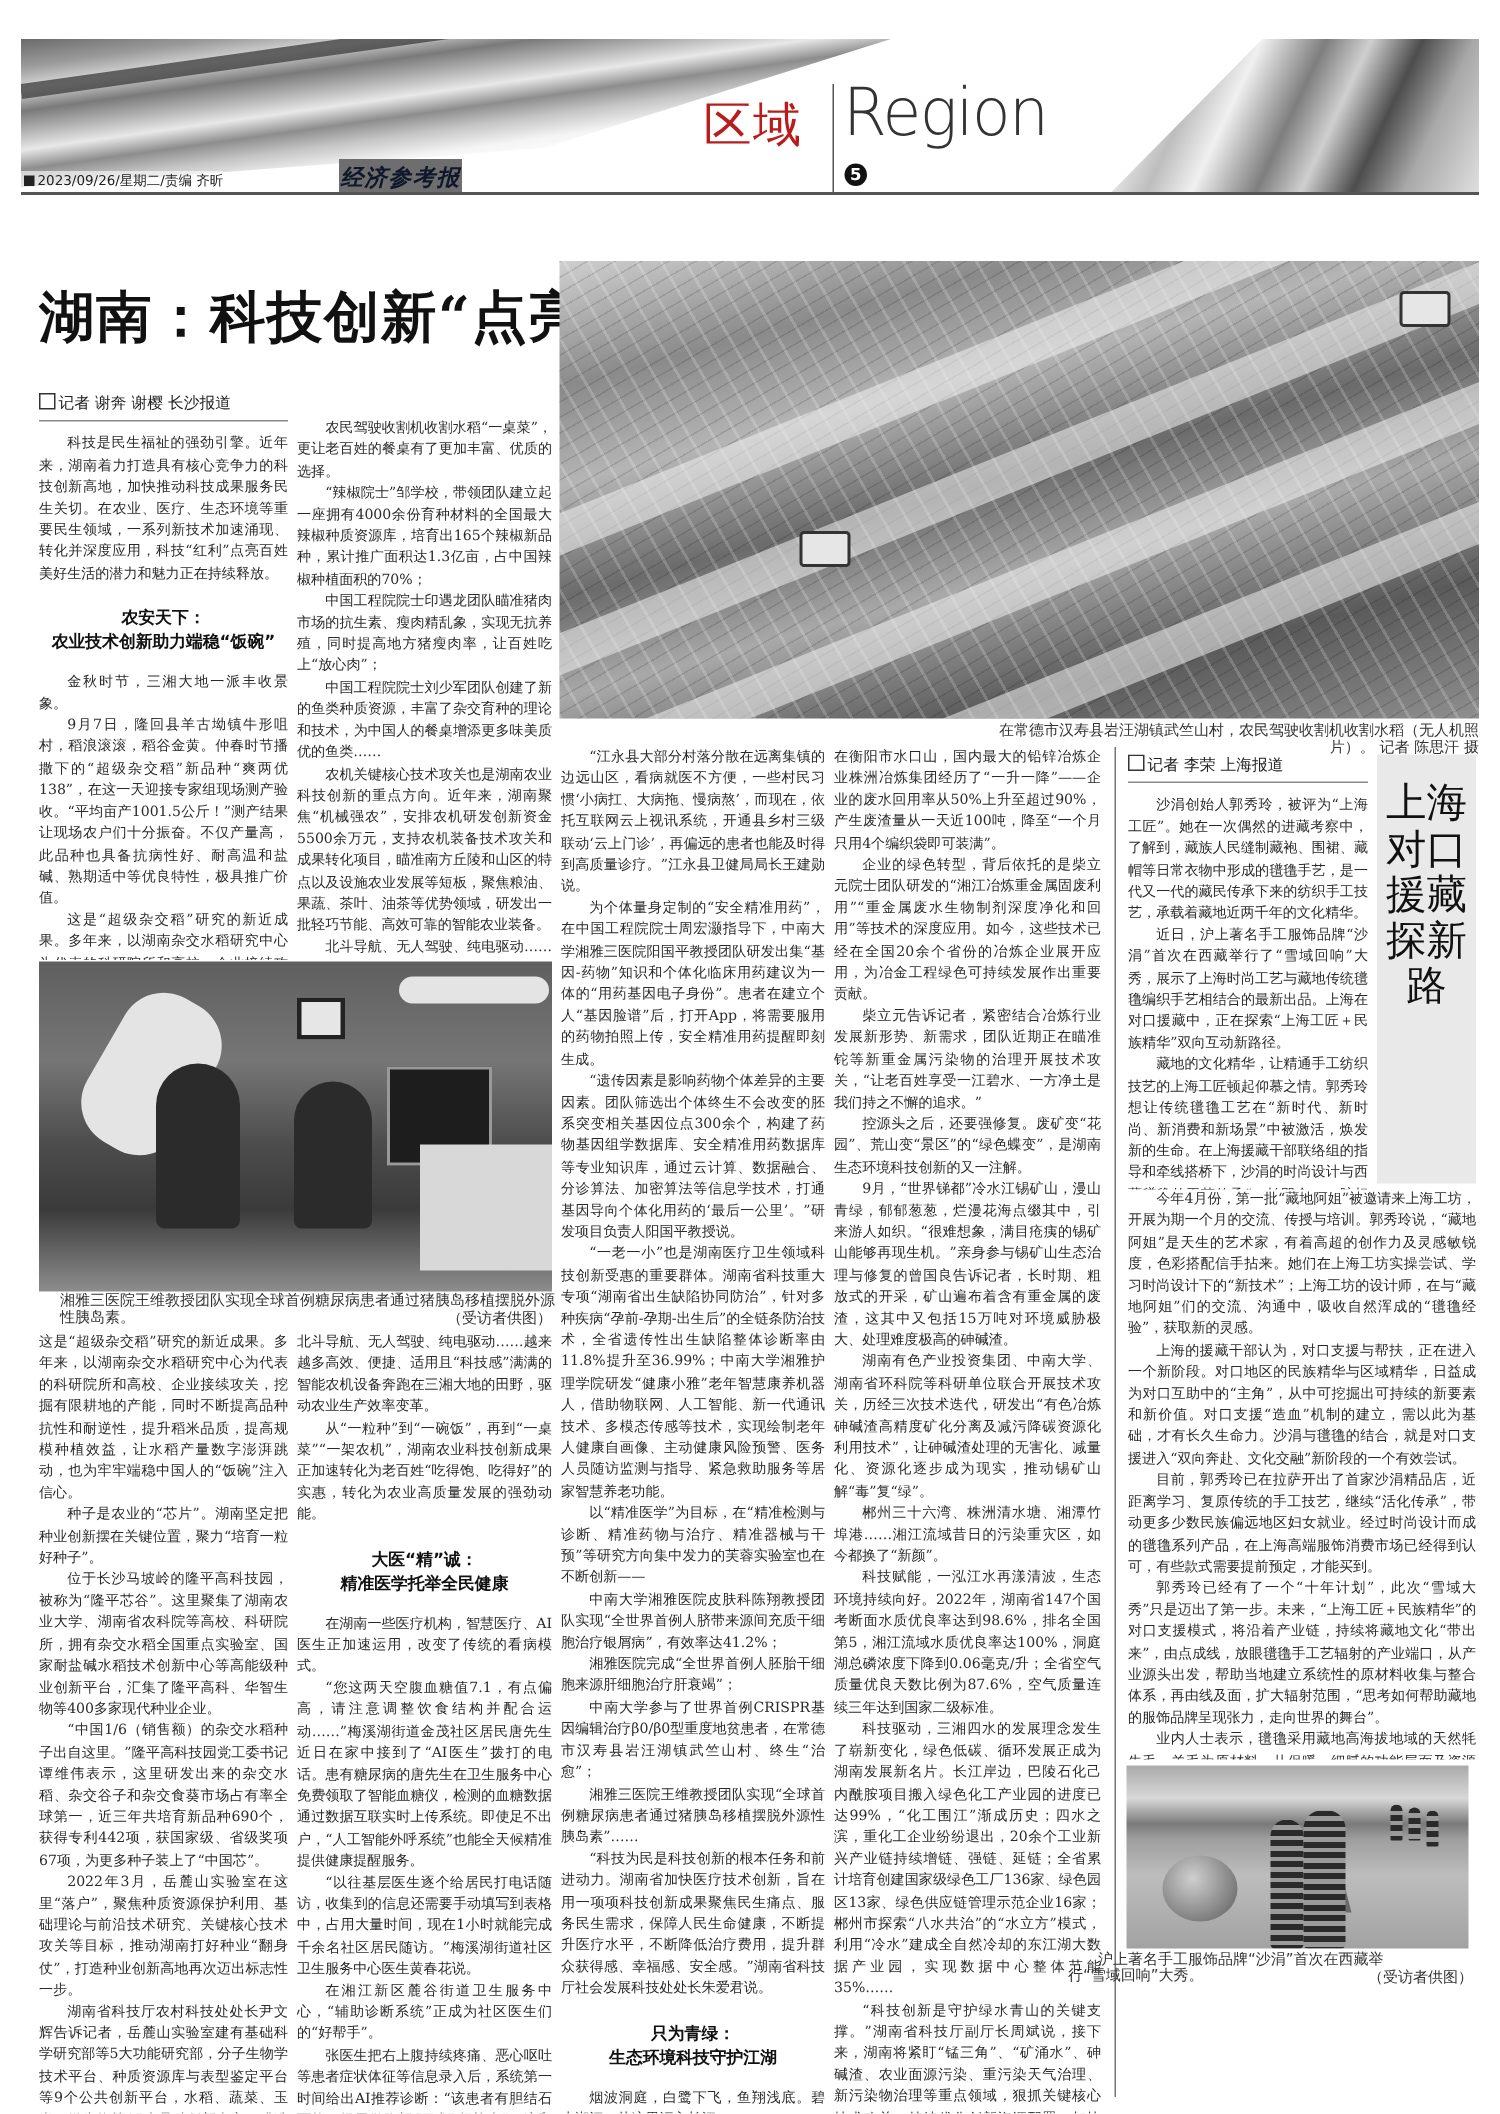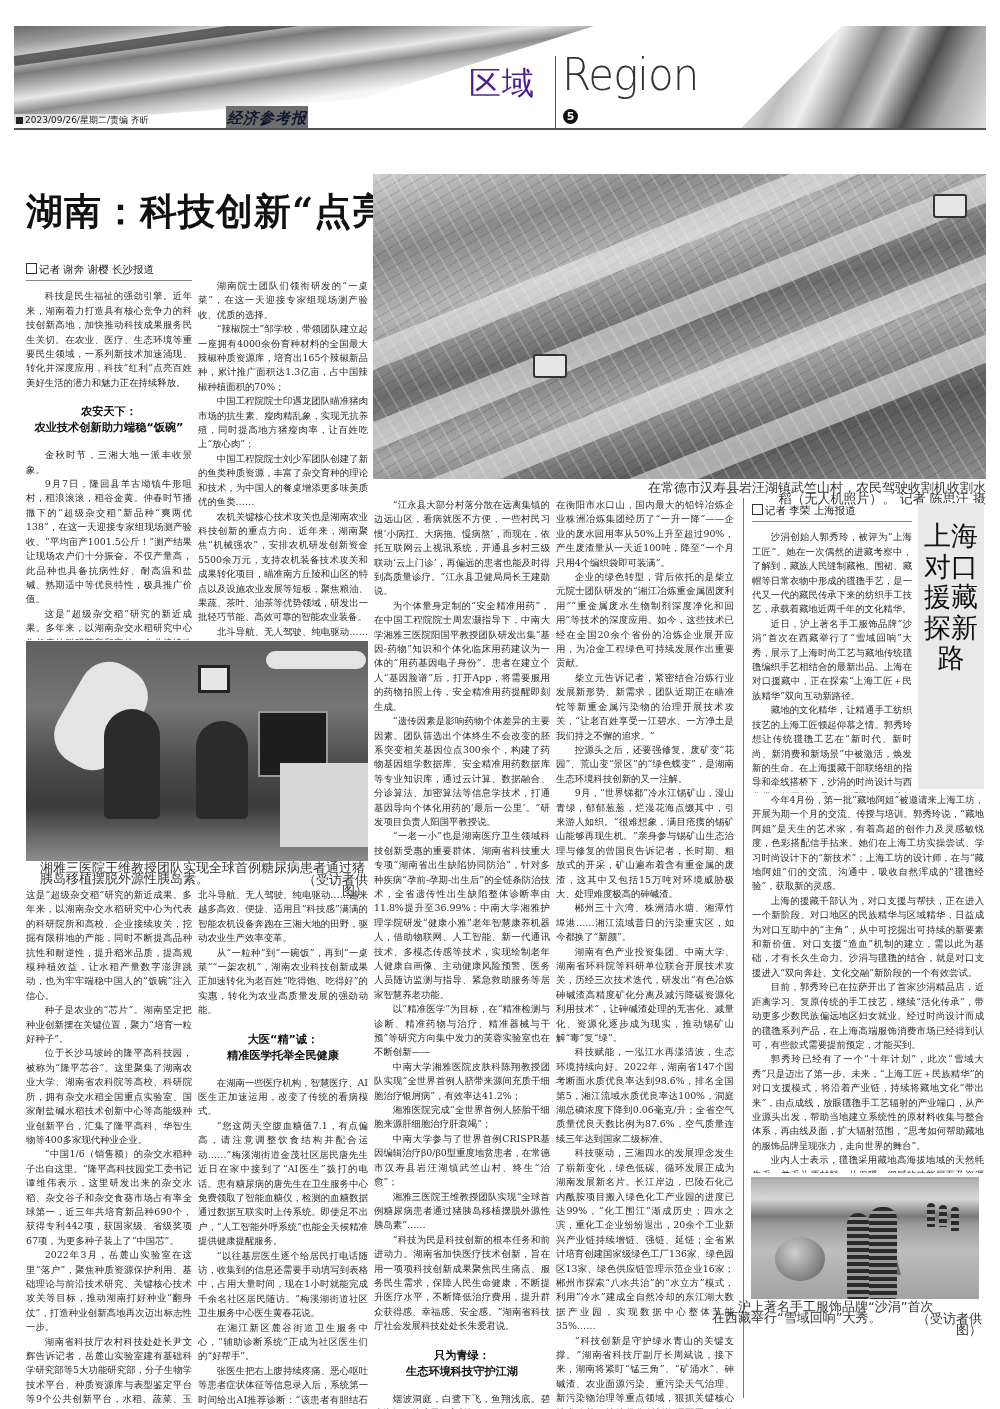--- a/index.html
+++ b/index.html
@@ -8,21 +8,21 @@
 
   
   .masthead { position: absolute; left: 14px; top: 26px; width: 972px; height: 104px; overflow: hidden; background: #fff; border-bottom: 2px solid #555; }
   .mast-left { position: absolute; left: 0; top: 0; width: 580px; height: 104px;
     background: linear-gradient(172deg, #6a6a6a 0%, #9a9a9a 10%, #d8d8d8 18%, #7a7a7a 26%, #b0b0b0 33%, #e8e8e8 40%, #8d8d8d 47%, #c6c6c6 54%, #f5f5f5 62%, #ffffff 70%);
     clip-path: polygon(0 0, 100% 0, 60% 70%, 0 95%); }
   .mast-left-stripe { position: absolute; left: 0; top: 30px; width: 560px; height: 10px; background: #444; transform: rotate(-8deg); transform-origin: left; opacity: .8; }
   .mast-right { position: absolute; right: 0; top: 0; width: 380px; height: 104px;
     background: linear-gradient(115deg, #ffffff 0%, #ffffff 20%, #dcdcdc 30%, #ffffff 38%, #bdbdbd 48%, #f0f0f0 55%, #7e7e7e 65%, #cfcfcf 72%, #4d4d4d 80%, #a8a8a8 88%, #e0e0e0 100%);
     clip-path: polygon(35% 100%, 62% 0, 100% 0, 100% 100%); }
-  .mast-title { position: absolute; left: 455px; top: 36px; font-family: "DejaVu Sans", sans-serif; font-size: 32px; font-weight: 400; color: #4c1d95; letter-spacing: 1px; }
+  .mast-title { position: absolute; left: 455px; top: 36px; font-family: "DejaVu Sans", sans-serif; font-size: 32px; font-weight: 400; color: #b91c1c; letter-spacing: 1px; }
   .mast-divider { position: absolute; left: 541px; top: 30px; width: 1px; height: 72px; background: #555; }
   .mast-en { position: absolute; left: 548px; top: 24px; font-family: "DejaVu Sans", sans-serif; font-size: 42px; font-weight: 200; color: #333; letter-spacing: -1px; transform: scaleY(1.05); }
   .mast-page { position: absolute; left: 549px; top: 83px; width: 15px; height: 15px; border-radius: 50%; background: #111; color: #fff; font-family: "DejaVu Sans", sans-serif; font-size: 11px; font-weight: bold; text-align: center; line-height: 15px; }
   .mast-date { position: absolute; left: 0; top: 88px; font-family: "DejaVu Sans", sans-serif; font-size: 9px; color: #222; background: rgba(255,255,255,.6); padding-left: 2px; }
   .mast-date::before { content: ""; display: inline-block; width: 7px; height: 7px; background: #222; margin-right: 2px; vertical-align: -1px; }
   .mast-logo { position: absolute; left: 212px; top: 80px; width: 82px; height: 24px; background: #6e6e6e; color: #0f172a; font-family: "DejaVu Serif", serif; font-style: italic; font-weight: bold; font-size: 15px; text-align: center; line-height: 24px; letter-spacing: 1px; }
 
   
   .headline { position: absolute; left: 26px; top: 187px; font-family: "DejaVu Serif", serif; font-weight: 900; font-size: 37px; color: #111; letter-spacing: 1px; white-space: nowrap; }
 
@@ -48,21 +48,21 @@
   .photo-hospital .doctor { position: absolute; background: #2b2b2b; border-radius: 30px 30px 6px 6px; }
   .photo-hospital .drape { position: absolute; right: 0; bottom: 14px; width: 88px; height: 84px; background: #d8d8d8; }
   .photo-hospital .clock { position: absolute; left: 172px; top: 24px; width: 32px; height: 28px; background: #e6e6e6; border: 3px solid #222; }
   .photo-hospital .monitor { position: absolute; left: 232px; top: 70px; width: 70px; height: 66px; background: #1d1d1d; border: 2px solid #999; }
   .photo-tibet { left: 751px; top: 1177px; width: 228px; height: 122px;
     background: linear-gradient(180deg, #aaaaaa 0%, #d8d8d8 18%, #7a7a7a 32%, #9e9e9e 40%, #bdbdbd 60%, #a2a2a2 100%); }
   .photo-tibet .sphere { position: absolute; left: 24px; top: 60px; width: 50px; height: 44px; border-radius: 50%; background: radial-gradient(circle at 40% 35%, #cfcfcf, #5a5a5a); }
   .photo-tibet .pyramid { position: absolute; left: 122px; top: 44px; width: 0; height: 0; border-left: 14px solid transparent; border-right: 14px solid transparent; border-bottom: 54px solid #6a6a6a; }
   .photo-tibet .person { position: absolute; background: repeating-linear-gradient(180deg, #2a2a2a 0 4px, #9a9a9a 4px 7px); border-radius: 12px 12px 3px 3px; }
 
-  .caption { position: absolute; font-family: "DejaVu Sans", sans-serif; font-size: 13px; color: #333; line-height: 11px; }
+  .caption { position: absolute; font-family: "DejaVu Sans", sans-serif; font-size: 10px; color: #333; line-height: 11px; }
 
   
   .vtitle-box { position: absolute; left: 918px; top: 503px; width: 66px; height: 286px; background: #e9e9e9; }
   .vtitle { position: absolute; left: 0; top: 18px; width: 66px; font-family: "DejaVu Sans", sans-serif; font-size: 27px; line-height: 30.5px; text-align: center; color: #111; font-weight: 500; }
 
   .vrule { position: absolute; width: 1px; background: #777; }
 </style>
 </head>
 <body>
 
@@ -96,21 +96,21 @@
   <div class="subhead">
     <div>农安天下：</div>
     <div>农业技术创新助力端稳“饭碗”</div>
   </div>
   <p>金秋时节，三湘大地一派丰收景象。</p>
   <p>9月7日，隆回县羊古坳镇牛形咀村，稻浪滚滚，稻谷金黄。仲春时节播撒下的“超级杂交稻”新品种“爽两优138”，在这一天迎接专家组现场测产验收。“平均亩产1001.5公斤！”测产结果让现场农户们十分振奋。不仅产量高，此品种也具备抗病性好、耐高温和盐碱、熟期适中等优良特性，极具推广价值。</p>
   <p>这是“超级杂交稻”研究的新近成果。多年来，以湖南杂交水稻研究中心为代表的科研院所和高校、企业接续攻关，挖掘有限耕地的产能，同时不断提高品种抗性和耐逆性，提升稻米品质，提高规模种植效益，让水稻产量数字澎湃跳动，也为牢牢端稳中国人的“饭碗”注入信心。</p>
 </div>
 
 <div class="col" style="left:198px;top:279px;width:170px;height:361px;">
-  <p>湖南院士团队们领衔研发的“一桌菜”，在这一天迎接专家组现场测产验收、优质的选择。</p>
+  <p>农民驾驶收割机收割水稻“一桌菜”，更让老百姓的餐桌有了更加丰富、优质的选择。</p>
   <p>“辣椒院士”邹学校，带领团队建立起一座拥有4000余份育种材料的全国最大辣椒种质资源库，培育出165个辣椒新品种，累计推广面积达1.3亿亩，占中国辣椒种植面积的70%；</p>
   <p>中国工程院院士印遇龙团队瞄准猪肉市场的抗生素、瘦肉精乱象，实现无抗养殖，同时提高地方猪瘦肉率，让百姓吃上“放心肉”；</p>
   <p>中国工程院院士刘少军团队创建了新的鱼类种质资源，丰富了杂交育种的理论和技术，为中国人的餐桌增添更多味美质优的鱼类……</p>
   <p>农机关键核心技术攻关也是湖南农业科技创新的重点方向。近年来，湖南聚焦“机械强农”，安排农机研发创新资金5500余万元，支持农机装备技术攻关和成果转化项目，瞄准南方丘陵和山区的特点以及设施农业发展等短板，聚焦粮油、果蔬、茶叶、油茶等优势领域，研发出一批轻巧节能、高效可靠的智能农业装备。</p>
   <p>北斗导航、无人驾驶、纯电驱动……越来越多高效、便捷、适用且“科技感”满满的智能农机设备奔跑在三湘大地的田野，驱动农业生产效率变革。</p>
 
 </div>
 
 <div class="photo photo-hospital">
   <div class="arm" style="left:40px;top:20px;width:70px;height:110px;transform:rotate(30deg);"></div>
@@ -168,22 +168,22 @@
   <p>这幅水清岸绿的生态图景来得并不容易——很长一段时间，湘江岸边工矿、化工企业林立，无序开采和排放，造成严重的重金属污染。2013年，湖南把湘江保护和治理列入省“一号重点工程”，制定并滚动实施三个“三年行动计划”，掀起一场“治污风暴”。</p>
 
 </div>
 
 <div class="col" style="left:556px;top:498px;width:178px;height:911px;">
   <p style="text-indent:0">在衡阳市水口山，国内最大的铅锌冶炼企业株洲冶炼集团经历了“一升一降”——企业的废水回用率从50%上升至超过90%，产生废渣量从一天近100吨，降至“一个月只用4个编织袋即可装满”。</p>
   <p>企业的绿色转型，背后依托的是柴立元院士团队研发的“湘江冶炼重金属固废利用”“重金属废水生物制剂深度净化和回用”等技术的深度应用。如今，这些技术已经在全国20余个省份的冶炼企业展开应用，为冶金工程绿色可持续发展作出重要贡献。</p>
   <p>柴立元告诉记者，紧密结合冶炼行业发展新形势、新需求，团队近期正在瞄准铊等新重金属污染物的治理开展技术攻关，“让老百姓享受一江碧水、一方净土是我们持之不懈的追求。”</p>
   <p>控源头之后，还要强修复。废矿变“花园”、荒山变“景区”的“绿色蝶变”，是湖南生态环境科技创新的又一注解。</p>
   <p>9月，“世界锑都”冷水江锡矿山，漫山青绿，郁郁葱葱，烂漫花海点缀其中，引来游人如织。“很难想象，满目疮痍的锡矿山能够再现生机。”亲身参与锡矿山生态治理与修复的曾国良告诉记者，长时期、粗放式的开采，矿山遍布着含有重金属的废渣，这其中又包括15万吨对环境威胁极大、处理难度极高的砷碱渣。</p>
+  <p>湖南有色产业投资集团、中南大学、湖南省环科院等科研单位联合开展技术攻关，历经三次技术迭代，研发出“有色冶炼砷碱渣高精度矿化分离及减污降碳资源化利用技术”，让砷碱渣处理的无害化、减量化、资源化逐步成为现实，推动锡矿山解“毒”复“绿”。</p>
   <p>郴州三十六湾、株洲清水塘、湘潭竹埠港……湘江流域昔日的污染重灾区，如今都换了“新颜”。</p>
-  <p>湖南有色产业投资集团、中南大学、湖南省环科院等科研单位联合开展技术攻关，历经三次技术迭代，研发出“有色冶炼砷碱渣高精度矿化分离及减污降碳资源化利用技术”，让砷碱渣处理的无害化、减量化、资源化逐步成为现实，推动锡矿山解“毒”复“绿”。</p>
   <p>科技赋能，一泓江水再漾清波，生态环境持续向好。2022年，湖南省147个国考断面水质优良率达到98.6%，排名全国第5，湘江流域水质优良率达100%，洞庭湖总磷浓度下降到0.06毫克/升；全省空气质量优良天数比例为87.6%，空气质量连续三年达到国家二级标准。</p>
   <p>科技驱动，三湘四水的发展理念发生了崭新变化，绿色低碳、循环发展正成为湖南发展新名片。长江岸边，巴陵石化己内酰胺项目搬入绿色化工产业园的进度已达99%，“化工围江”渐成历史；四水之滨，重化工企业纷纷退出，20余个工业新兴产业链持续增链、强链、延链；全省累计培育创建国家级绿色工厂136家、绿色园区13家、绿色供应链管理示范企业16家；郴州市探索“八水共治”的“水立方”模式，利用“冷水”建成全自然冷却的东江湖大数据产业园，实现数据中心整体节能35%……</p>
   <p>“科技创新是守护绿水青山的关键支撑。”湖南省科技厅副厅长周斌说，接下来，湖南将紧盯“锰三角”、“矿涌水”、砷碱渣、农业面源污染、重污染天气治理、新污染物治理等重点领域，狠抓关键核心技术攻关，持续优化创新资源配置，加快推动科技成果转化和示范应用，不断健全美丽湖南建设创新体系，为实现“三高四新”美好蓝图贡献更多科技力量。</p>
 </div>
 
 <div class="vrule" style="left:743px;top:498px;height:900px;"></div>
 <div class="col" style="left:752px;top:503px;width:160px;height:290px;">
   <div class="byline">记者 李荣 上海报道</div>
   <p>沙涓创始人郭秀玲，被评为“上海工匠”。她在一次偶然的进藏考察中，了解到，藏族人民缝制藏袍、围裙、藏帽等日常衣物中形成的氆氇手艺，是一代又一代的藏民传承下来的纺织手工技艺，承载着藏地近两千年的文化精华。</p>
   <p>近日，沪上著名手工服饰品牌“沙涓”首次在西藏举行了“雪域回响”大秀，展示了上海时尚工艺与藏地传统氆氇编织手艺相结合的最新出品。上海在对口援藏中，正在探索“上海工匠＋民族精华”双向互动新路径。</p>

